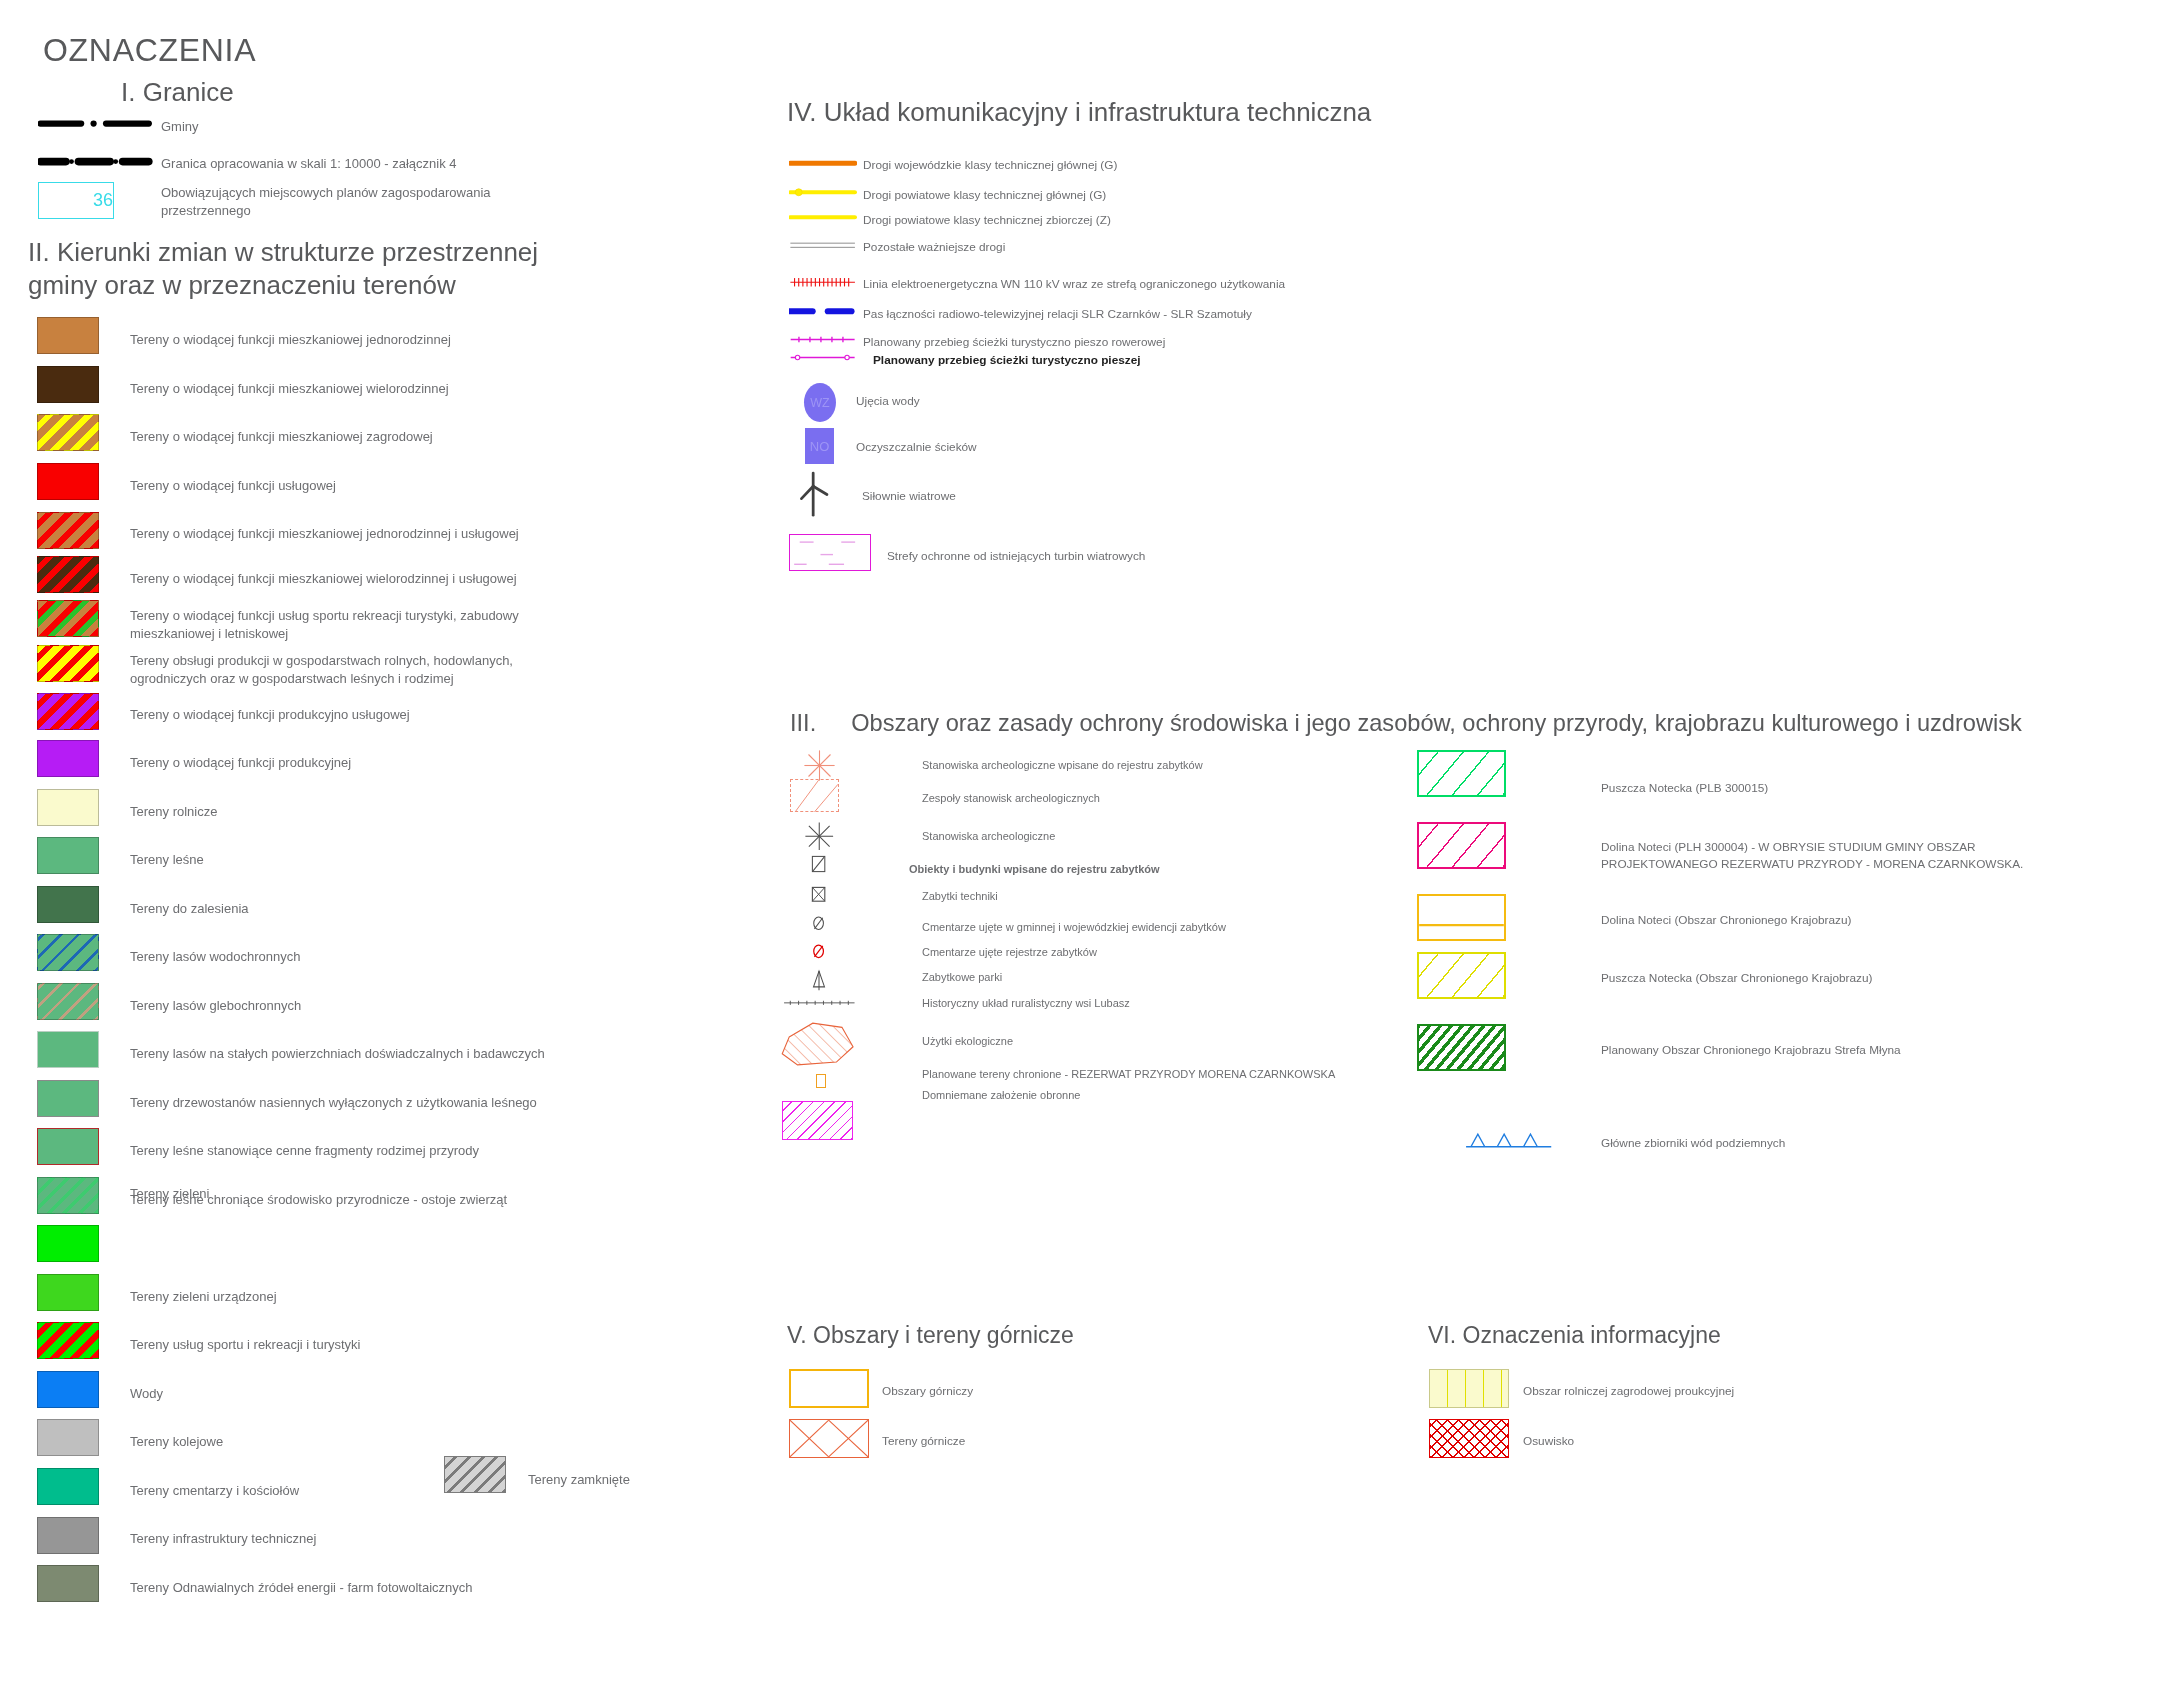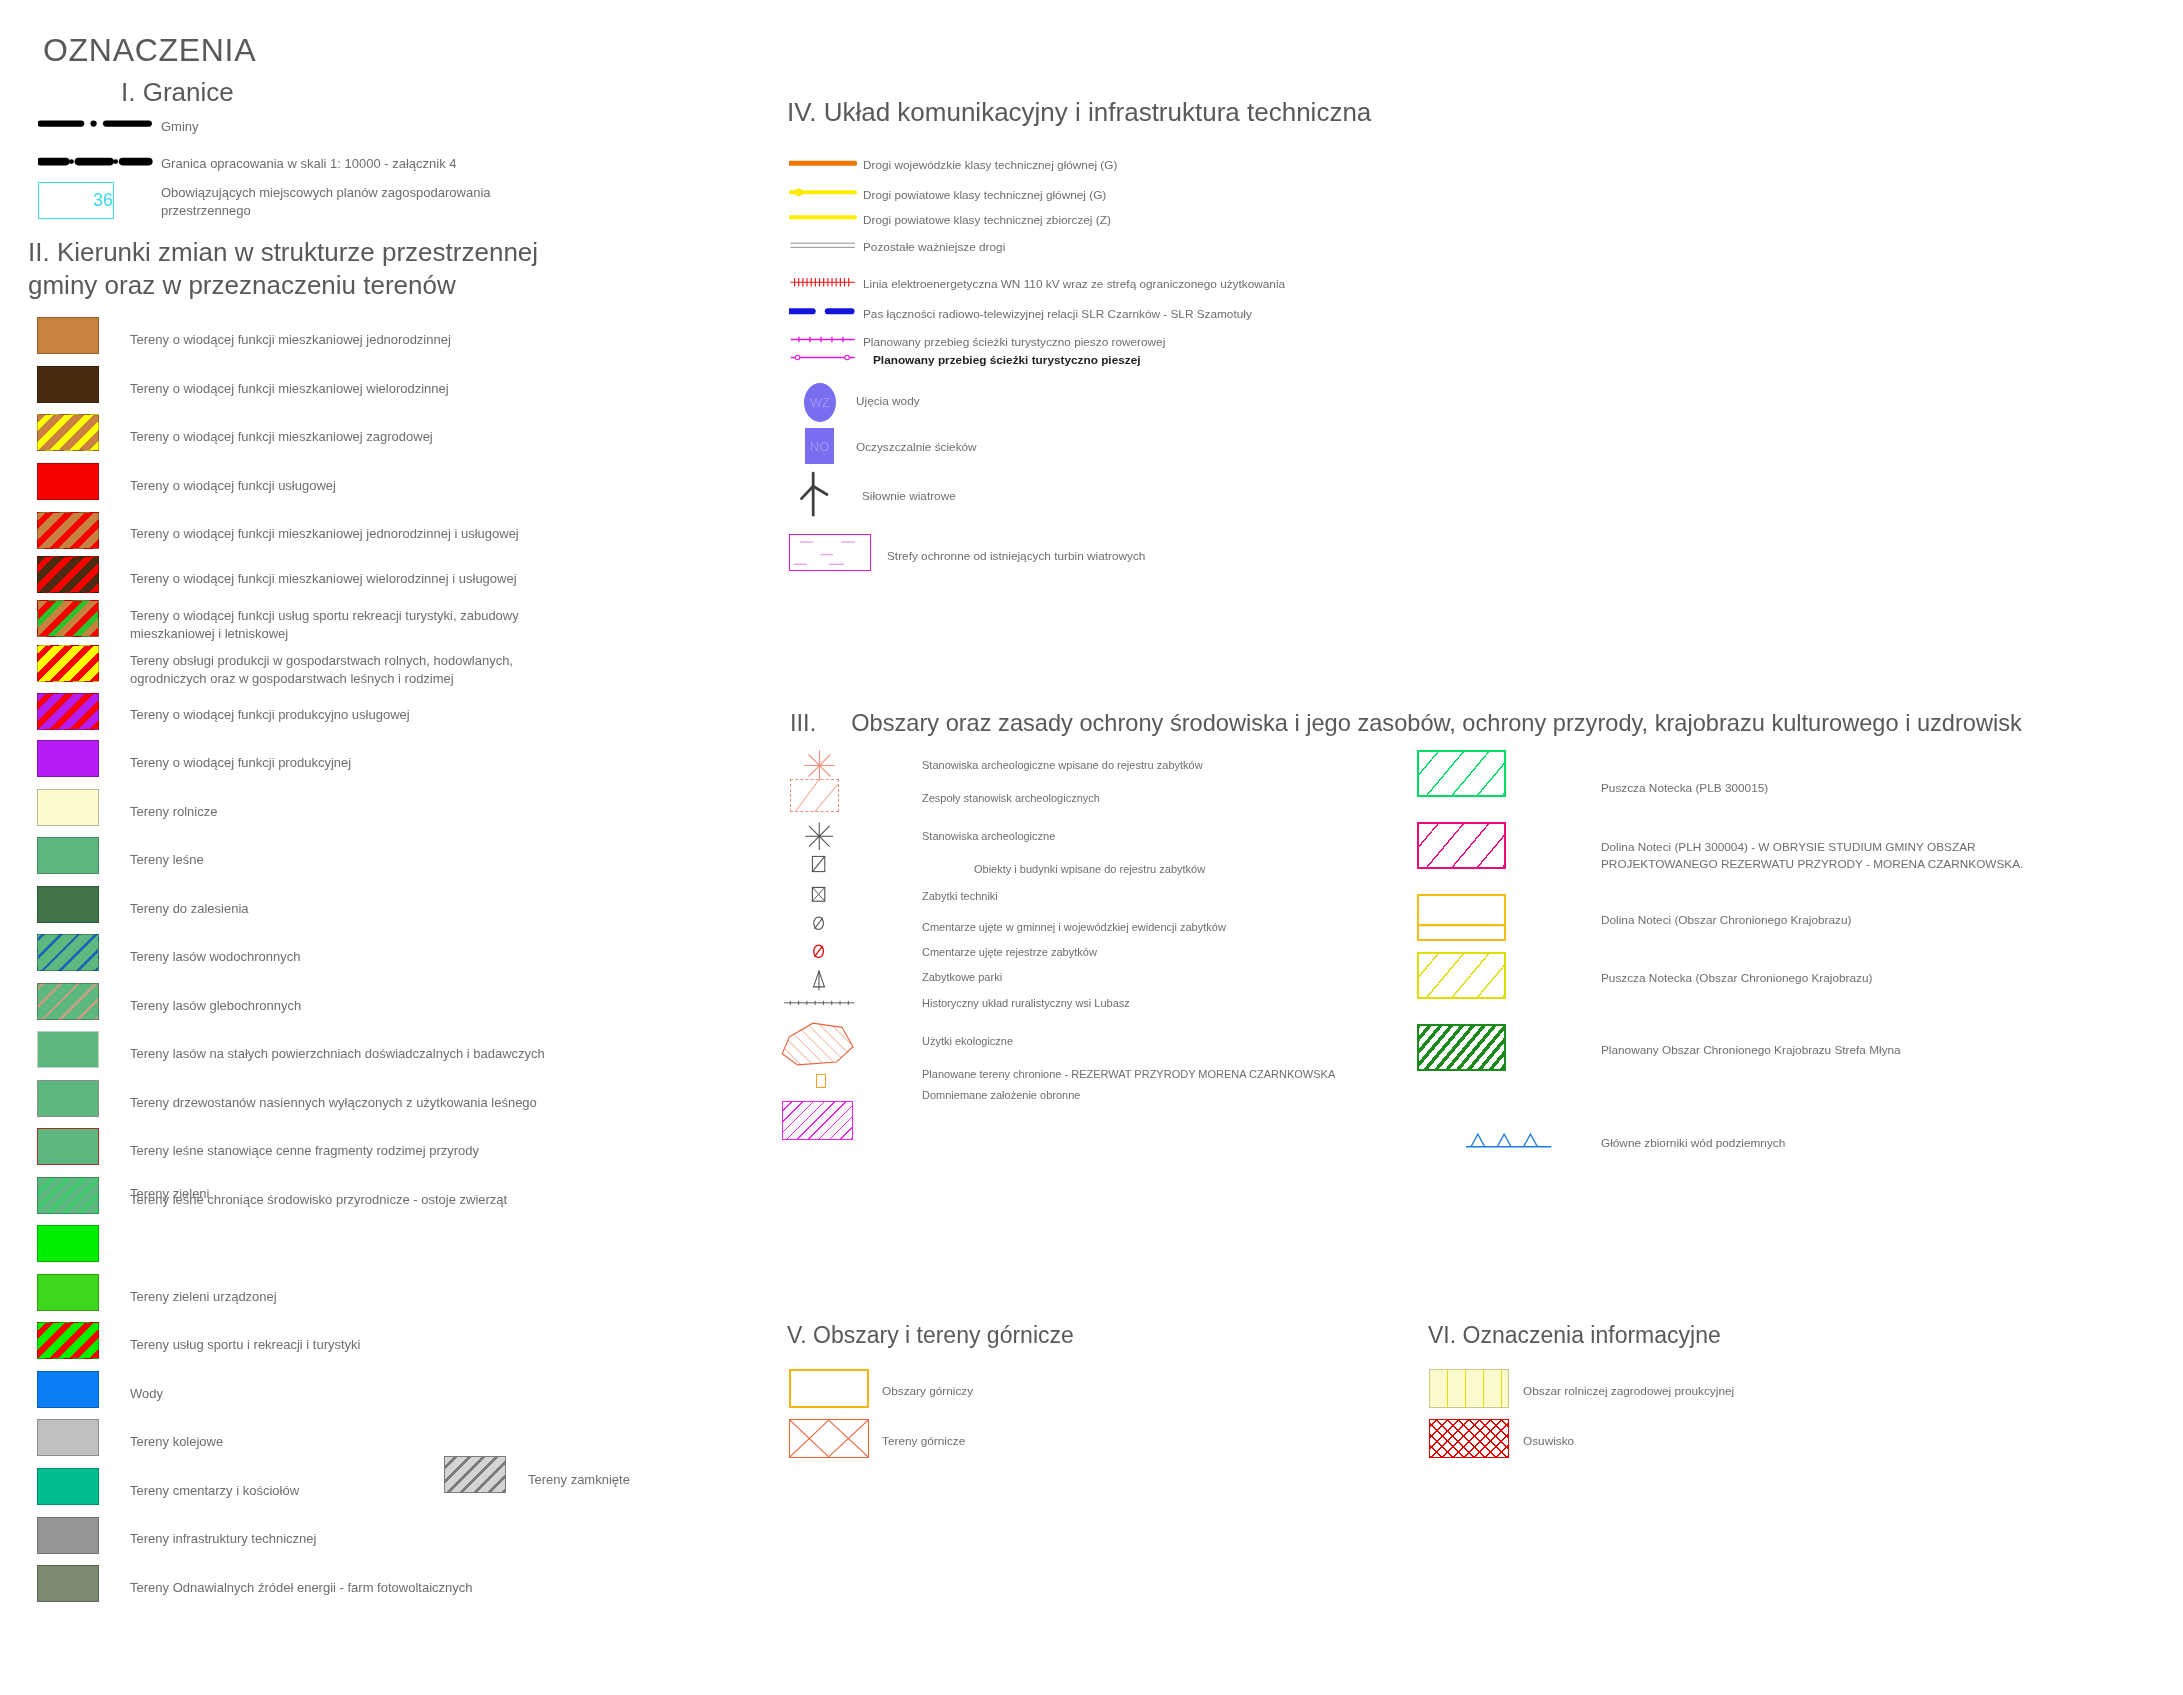--- a/index.html
+++ b/index.html
@@ -315,21 +315,21 @@
   </svg>
 </div>
 <div class="abs lbl-xs" style="left:922px; top:829px;">Stanowiska archeologiczne</div>
 
 <div class="abs" style="left:811px; top:855px;">
   <svg width="15.2" height="18" viewBox="0 0 22 26">
     <rect x="2" y="2" width="18" height="22" fill="none" stroke="#4d4d4d" stroke-width="1.5"></rect>
     <line x1="3" y1="23" x2="19" y2="3" stroke="#4d4d4d" stroke-width="1.5"></line>
   </svg>
 </div>
-<div class="abs lbl-xs" style="left:974px; top:862px;">Obiekty i budynki wpisane do rejestru zabytków</div>
+<div class="abs lbl-xs" style="left:909px; top:862px;font-weight:bold;">Obiekty i budynki wpisane do rejestru zabytków</div>
 
 <div class="abs" style="left:811px; top:886px;">
   <svg width="15.2" height="16.6" viewBox="0 0 22 24">
     <rect x="2" y="2" width="18" height="20" fill="none" stroke="#4d4d4d" stroke-width="1.6"></rect>
     <line x1="2" y1="2" x2="20" y2="22" stroke="#4d4d4d" stroke-width="1.4"></line>
     <line x1="20" y1="2" x2="2" y2="22" stroke="#4d4d4d" stroke-width="1.4"></line>
   </svg>
 </div>
 <div class="abs lbl-xs" style="left:922px; top:889px;">Zabytki techniki</div>
 

